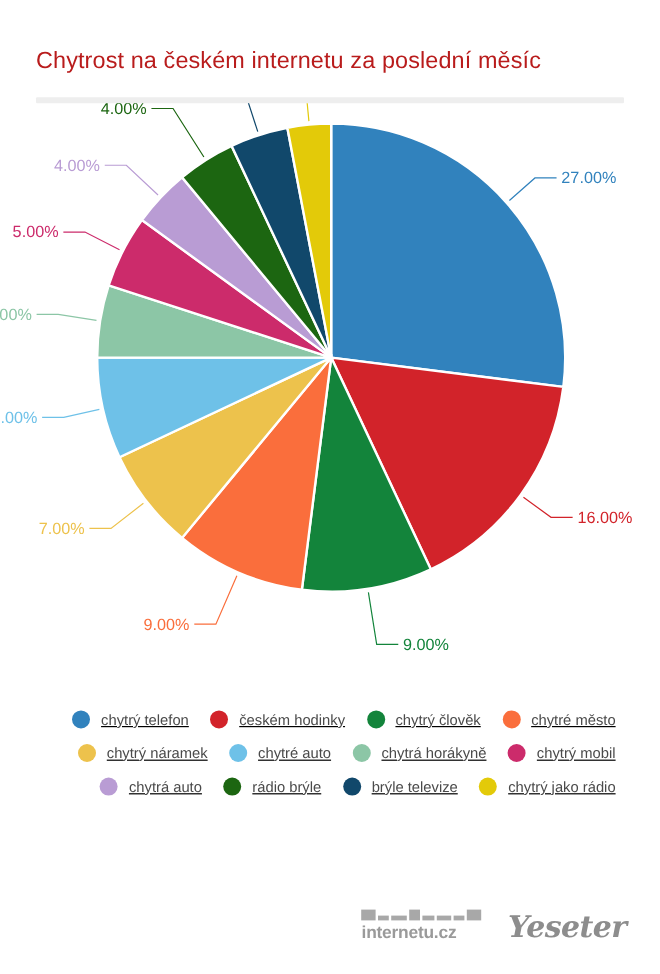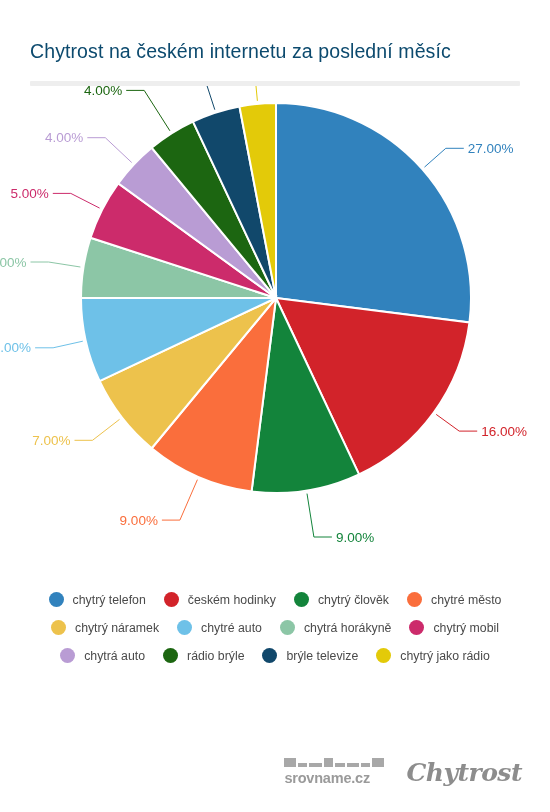--- a/index.html
+++ b/index.html
@@ -20,21 +20,21 @@
     background: #ffffff;
     display: flex;
     flex-direction: column;
     box-sizing: border-box;
   }
   .header {
     padding: 40px 30px 0 30px;
   }
   .chart-title {
     font-size: 19.5px;
-    color: #0c4a6e;
+    color: #b91c1c;
     font-weight: normal;
     letter-spacing: 0.1px;
     line-height: 1.2;
     white-space: nowrap;
   }
   .title-rule {
     margin: 18px 0 0 0;
     height: 5px;
     background: #eeeeee;
     border-radius: 1px;
@@ -47,22 +47,23 @@
   .chart-svg {
     display: block;
   }
   .legend {
     padding: 0 28px;
     margin-top: -6px;
   }
   .legend-row {
     display: flex;
     align-items: center;
-    justify-content: center;
+    justify-content: flex-end;
     margin-bottom: 13px;
+    text-decoration: underline;
   }
   .legend-item {
     display: flex;
     align-items: center;
     margin: 0 9px;
     white-space: nowrap;
   }
   .legend-swatch {
     width: 15px;
     height: 15px;
@@ -230,18 +231,18 @@
       <div class="brand-bars">
         <i style="width:12px;height:9px;"></i>
         <i style="width:9px;height:4px;"></i>
         <i style="width:13px;height:4px;"></i>
         <i style="width:9px;height:9px;"></i>
         <i style="width:10px;height:4px;"></i>
         <i style="width:12px;height:4px;"></i>
         <i style="width:9px;height:4px;"></i>
         <i style="width:12px;height:9px;"></i>
       </div>
-      <div class="brand-srovname-text">srovname.cz</div>
-    </div>
-    <div class="brand-yeseter">Chytrost</div>
+      <div class="brand-srovname-text">internetu.cz</div>
+    </div>
+    <div class="brand-yeseter">Yeseter</div>
   </div>
 
 </div>
 
 </body></html>

